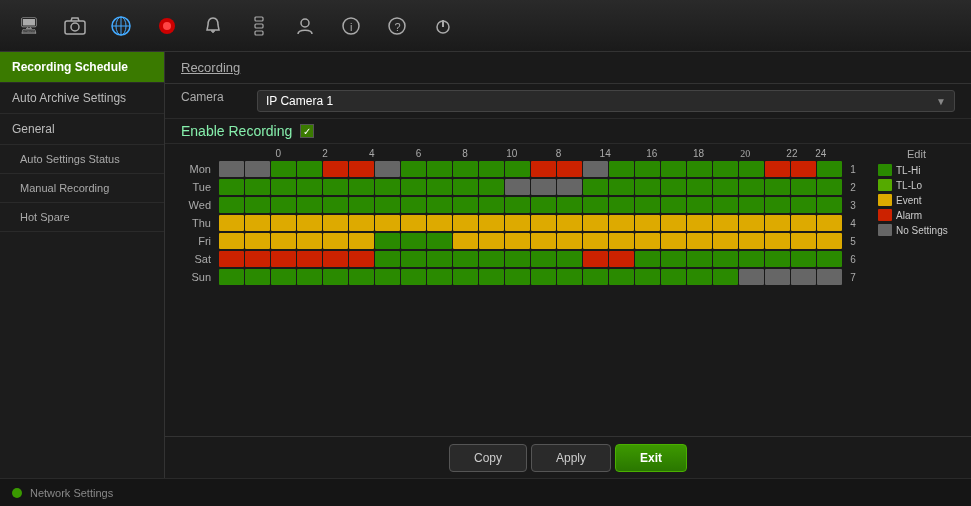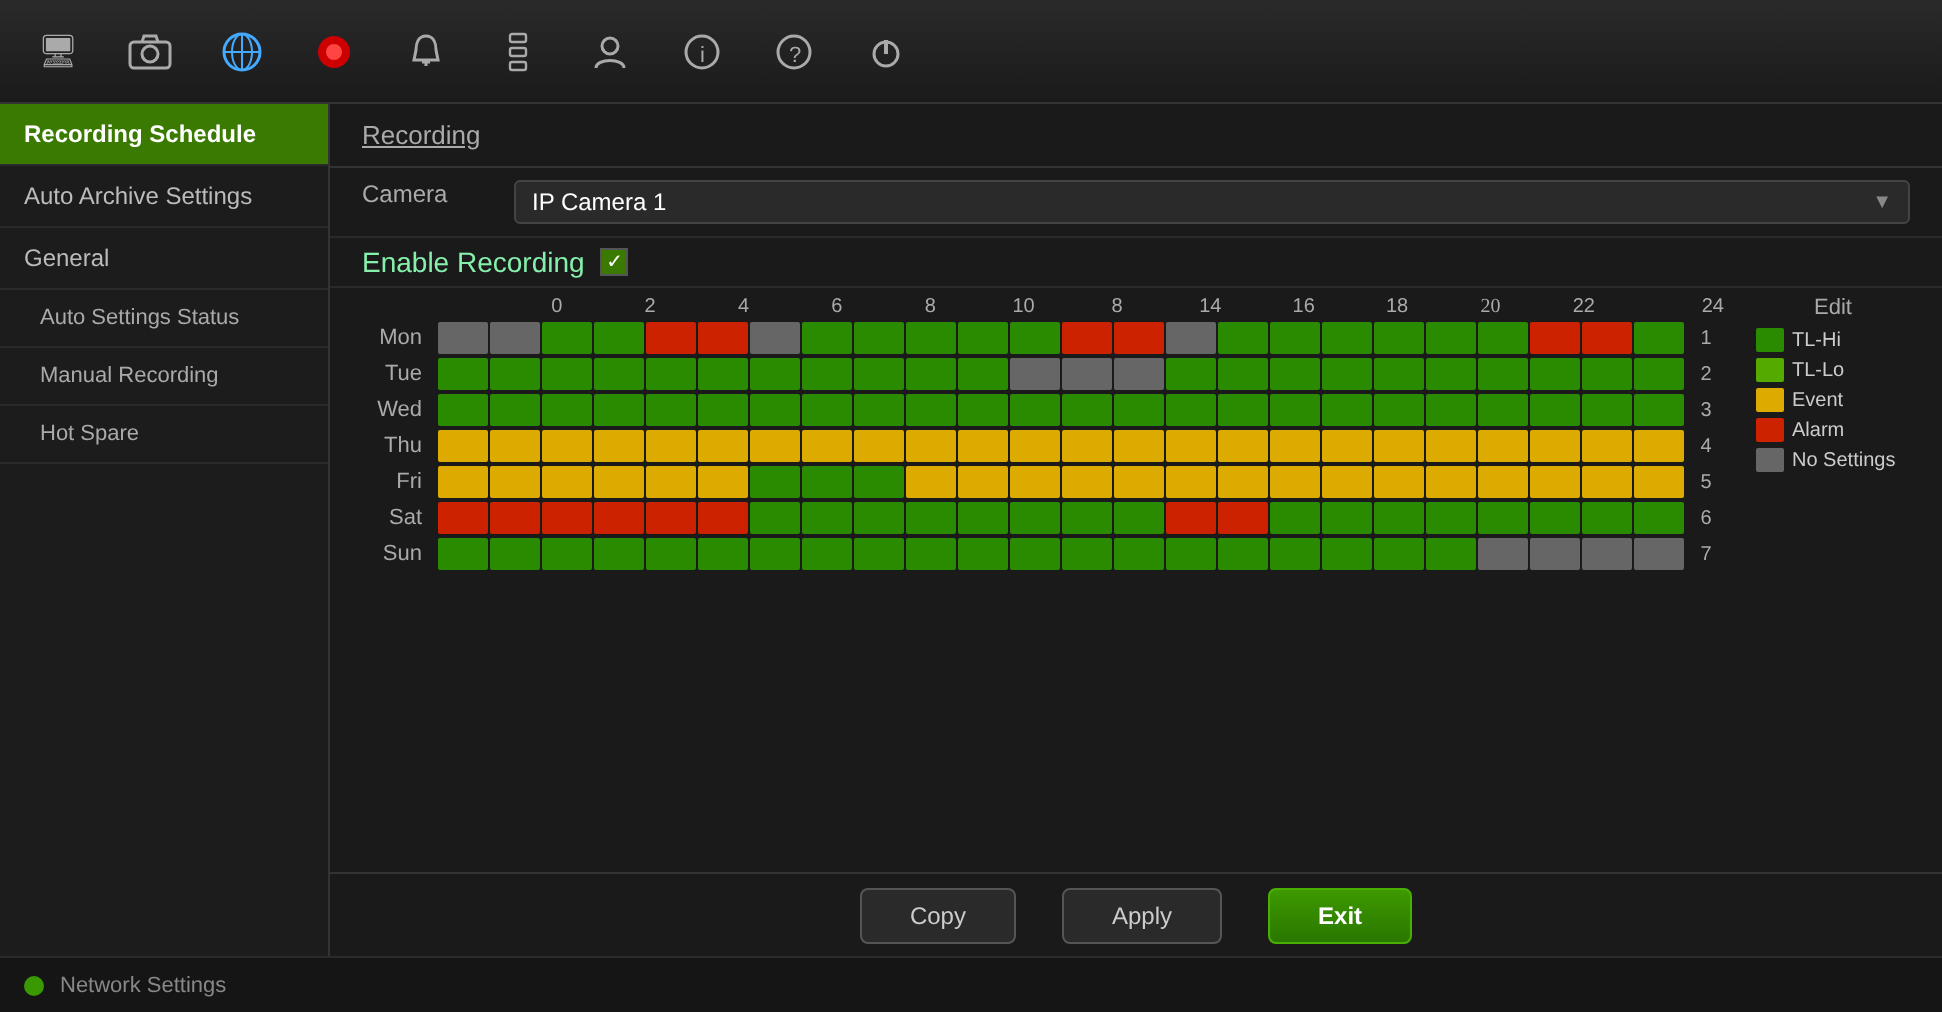--- a/index.html
+++ b/index.html
@@ -220,21 +220,21 @@
     }
 
     
     .bottom-bar {
       height: 42px;
       background: #1a1a1a;
       border-top: 1px solid #333;
       display: flex;
       align-items: center;
       justify-content: center;
-      gap: 23px;
+      gap: 4px;
       padding: 0 16px;
     }
     .btn {
       padding: 6px 24px;
       border-radius: 4px;
       font-size: 12px;
       cursor: pointer;
       border: 1px solid #555;
       background: #2a2a2a;
       color: #ccc;
@@ -388,21 +388,21 @@
                   <span class="time-label" style="font-size: 10px; color: rgb(170, 170, 170); flex: 1 1 0%; text-align: center;">4</span>
                   <span class="time-label" style="font-size: 10px; color: rgb(170, 170, 170); flex: 1 1 0%; text-align: center;">6</span>
                   <span class="time-label" style="font-size: 10px; color: rgb(170, 170, 170); flex: 1 1 0%; text-align: center;">8</span>
                   <span class="time-label" style="font-size: 10px; color: rgb(170, 170, 170); flex: 1 1 0%; text-align: center;">10</span>
                   <span class="time-label" style="font-size: 10px; color: rgb(170, 170, 170); flex: 1 1 0%; text-align: center;">8</span>
                   <span class="time-label" style="font-size: 10px; color: rgb(170, 170, 170); flex: 1 1 0%; text-align: center;">14</span>
                   <span class="time-label" style="font-size: 10px; color: rgb(170, 170, 170); flex: 1 1 0%; text-align: center;">16</span>
                   <span class="time-label" style="font-size: 10px; color: rgb(170, 170, 170); flex: 1 1 0%; text-align: center;">18</span>
                   <span class="time-label" style="font-size: 10px; color: rgb(170, 170, 170); flex: 1 1 0%; text-align: center; font-family: Liberation Serif, serif;">20</span>
                   <span class="time-label" style="font-size: 10px; color: rgb(170, 170, 170); flex: 1 1 0%; text-align: center;">22</span>
-                  <span class="time-label" style="font-size: 10px; color: rgb(170, 170, 170); flex: 1 1 0%; text-align: right;">24</span>
+                  <span class="time-label" style="font-size: 10px; color: rgb(170, 170, 170); flex: 1 1 0%; text-align: left;">24</span>
                 </div>
               </div>
 
             <div id="day-rows-container">
             <div class="day-row">
                   <div class="day-label">Mon</div>
                   <div class="day-blocks">
                     <div class="block" style="background: rgb(102, 102, 102);"></div>
                     <div class="block" style="background: rgb(102, 102, 102);"></div>
                     <div class="block" style="background: rgb(42, 138, 0);"></div>

